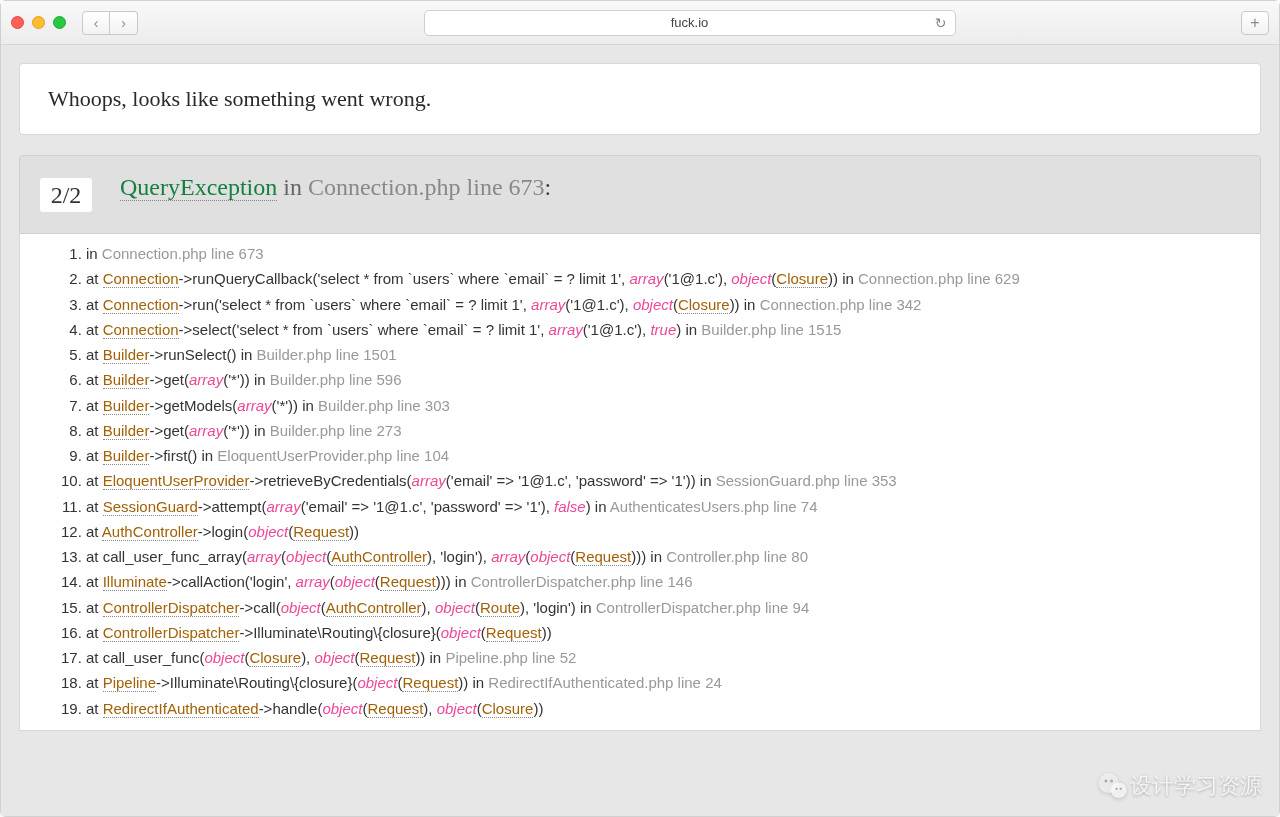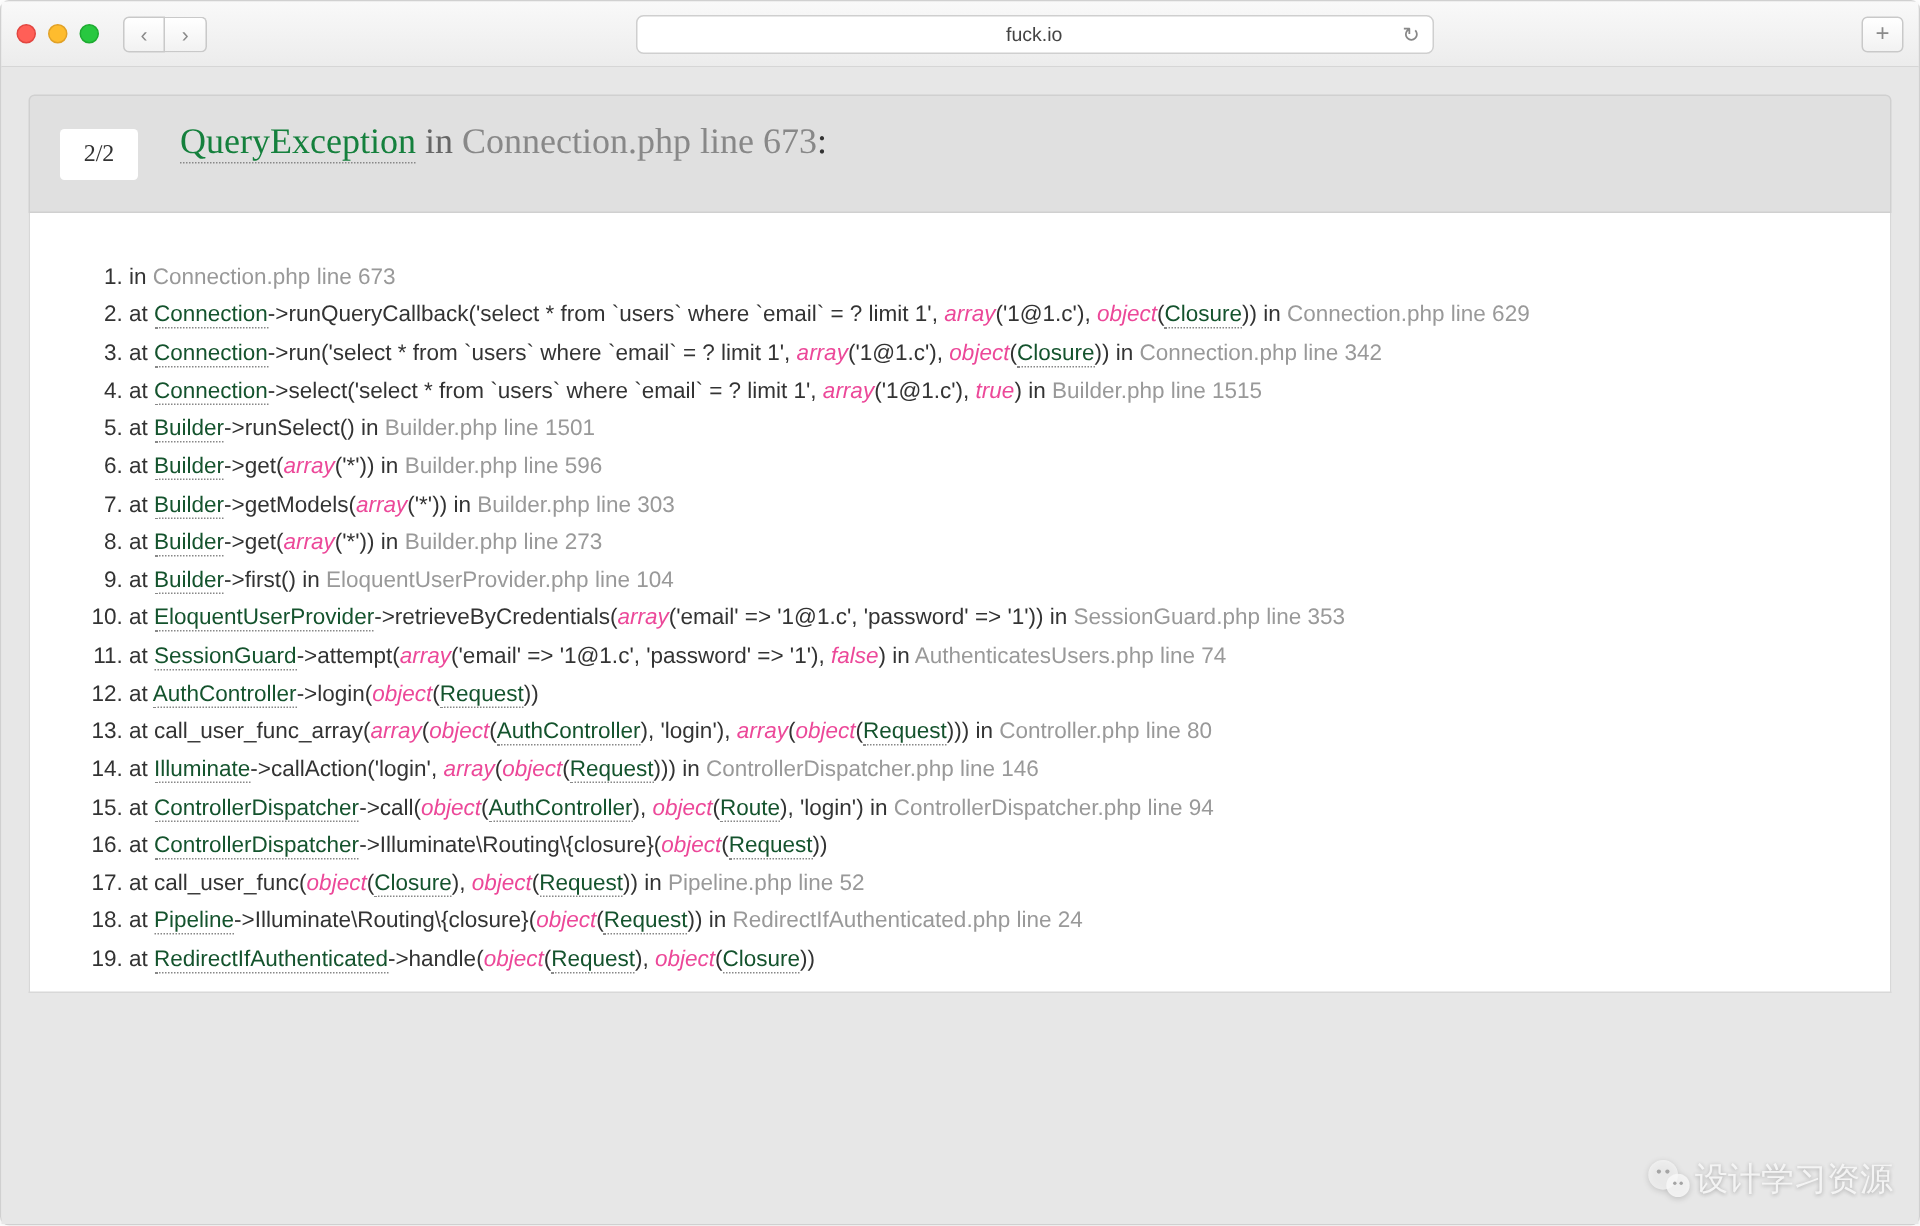--- a/index.html
+++ b/index.html
@@ -92,21 +92,21 @@
   position: relative;
 }
 .exc-count {
   position: absolute;
   left: 20px; top: 22px;
   width: 52px; height: 34px;
   background: #fff;
   border-radius: 3px;
   display: flex; align-items: center; justify-content: center;
   font-family: Georgia, serif;
-  font-size: 16px;
+  font-size: 24px;
   color: #333;
 }
 .exc-head {
   margin-left: 76px;
   font-family: Georgia, serif;
   font-size: 24px;
   color: #333;
   margin-bottom: 12px;
 }
 .exc-head .type { color: #15803d; border-bottom: 1px dotted #888; }
@@ -116,31 +116,31 @@
   margin-left: 76px;
   font-family: Georgia, serif;
   font-size: 22px;
   color: #333;
   line-height: 1.45;
 }
 .trace-box {
   background: #fff;
   border: 1px solid #d8d8d8;
   border-top: none;
-  padding: 31px 24px 8px 24px;
+  padding: 8px 24px 8px 24px;
 }
 .trace-list {
   list-style: decimal;
   padding-left: 42px;
   font-size: 15px;
   line-height: 1.55;
   color: #333;
 }
 .trace-list li { margin-bottom: 2px; font-family: -apple-system, "Helvetica Neue", sans-serif; }
-.trace-list .cls { color: #14532d; border-bottom: 1px dotted #888; }
+.trace-list .cls { color: #a16207; border-bottom: 1px dotted #888; }
 .trace-list .arg-i { font-style: italic; color: #ec4899; }
 .trace-list .loc { color: #999; }
 .watermark {
   position: fixed;
   right: 18px; bottom: 14px;
   display: flex; align-items: center; gap: 0;
   color: rgba(255,255,255,0.9);
   text-shadow: 0 1px 3px rgba(0,0,0,0.4);
   font-size: 22px;
   opacity: 0.7;
@@ -172,20 +172,23 @@
       <span class="url-reload">↻</span>
     </div>
     <div class="spacer"></div>
     <div class="new-tab-btn">
         <span>+</span>
       </div>
   </div>
 
   <div class="content">
 
+    <div class="whoops">
+      <span>Whoops, looks like something went wrong.</span>
+    </div>
 
     <div class="exception-box">
       <div class="exc-count">
         <span>2/2</span>
       </div>
       <div class="exc-head">
         <span class="type">QueryException</span>
         <span class="in">in</span>
         <span class="loc">Connection.php line 673</span><span class="sep">:</span>
       </div>

